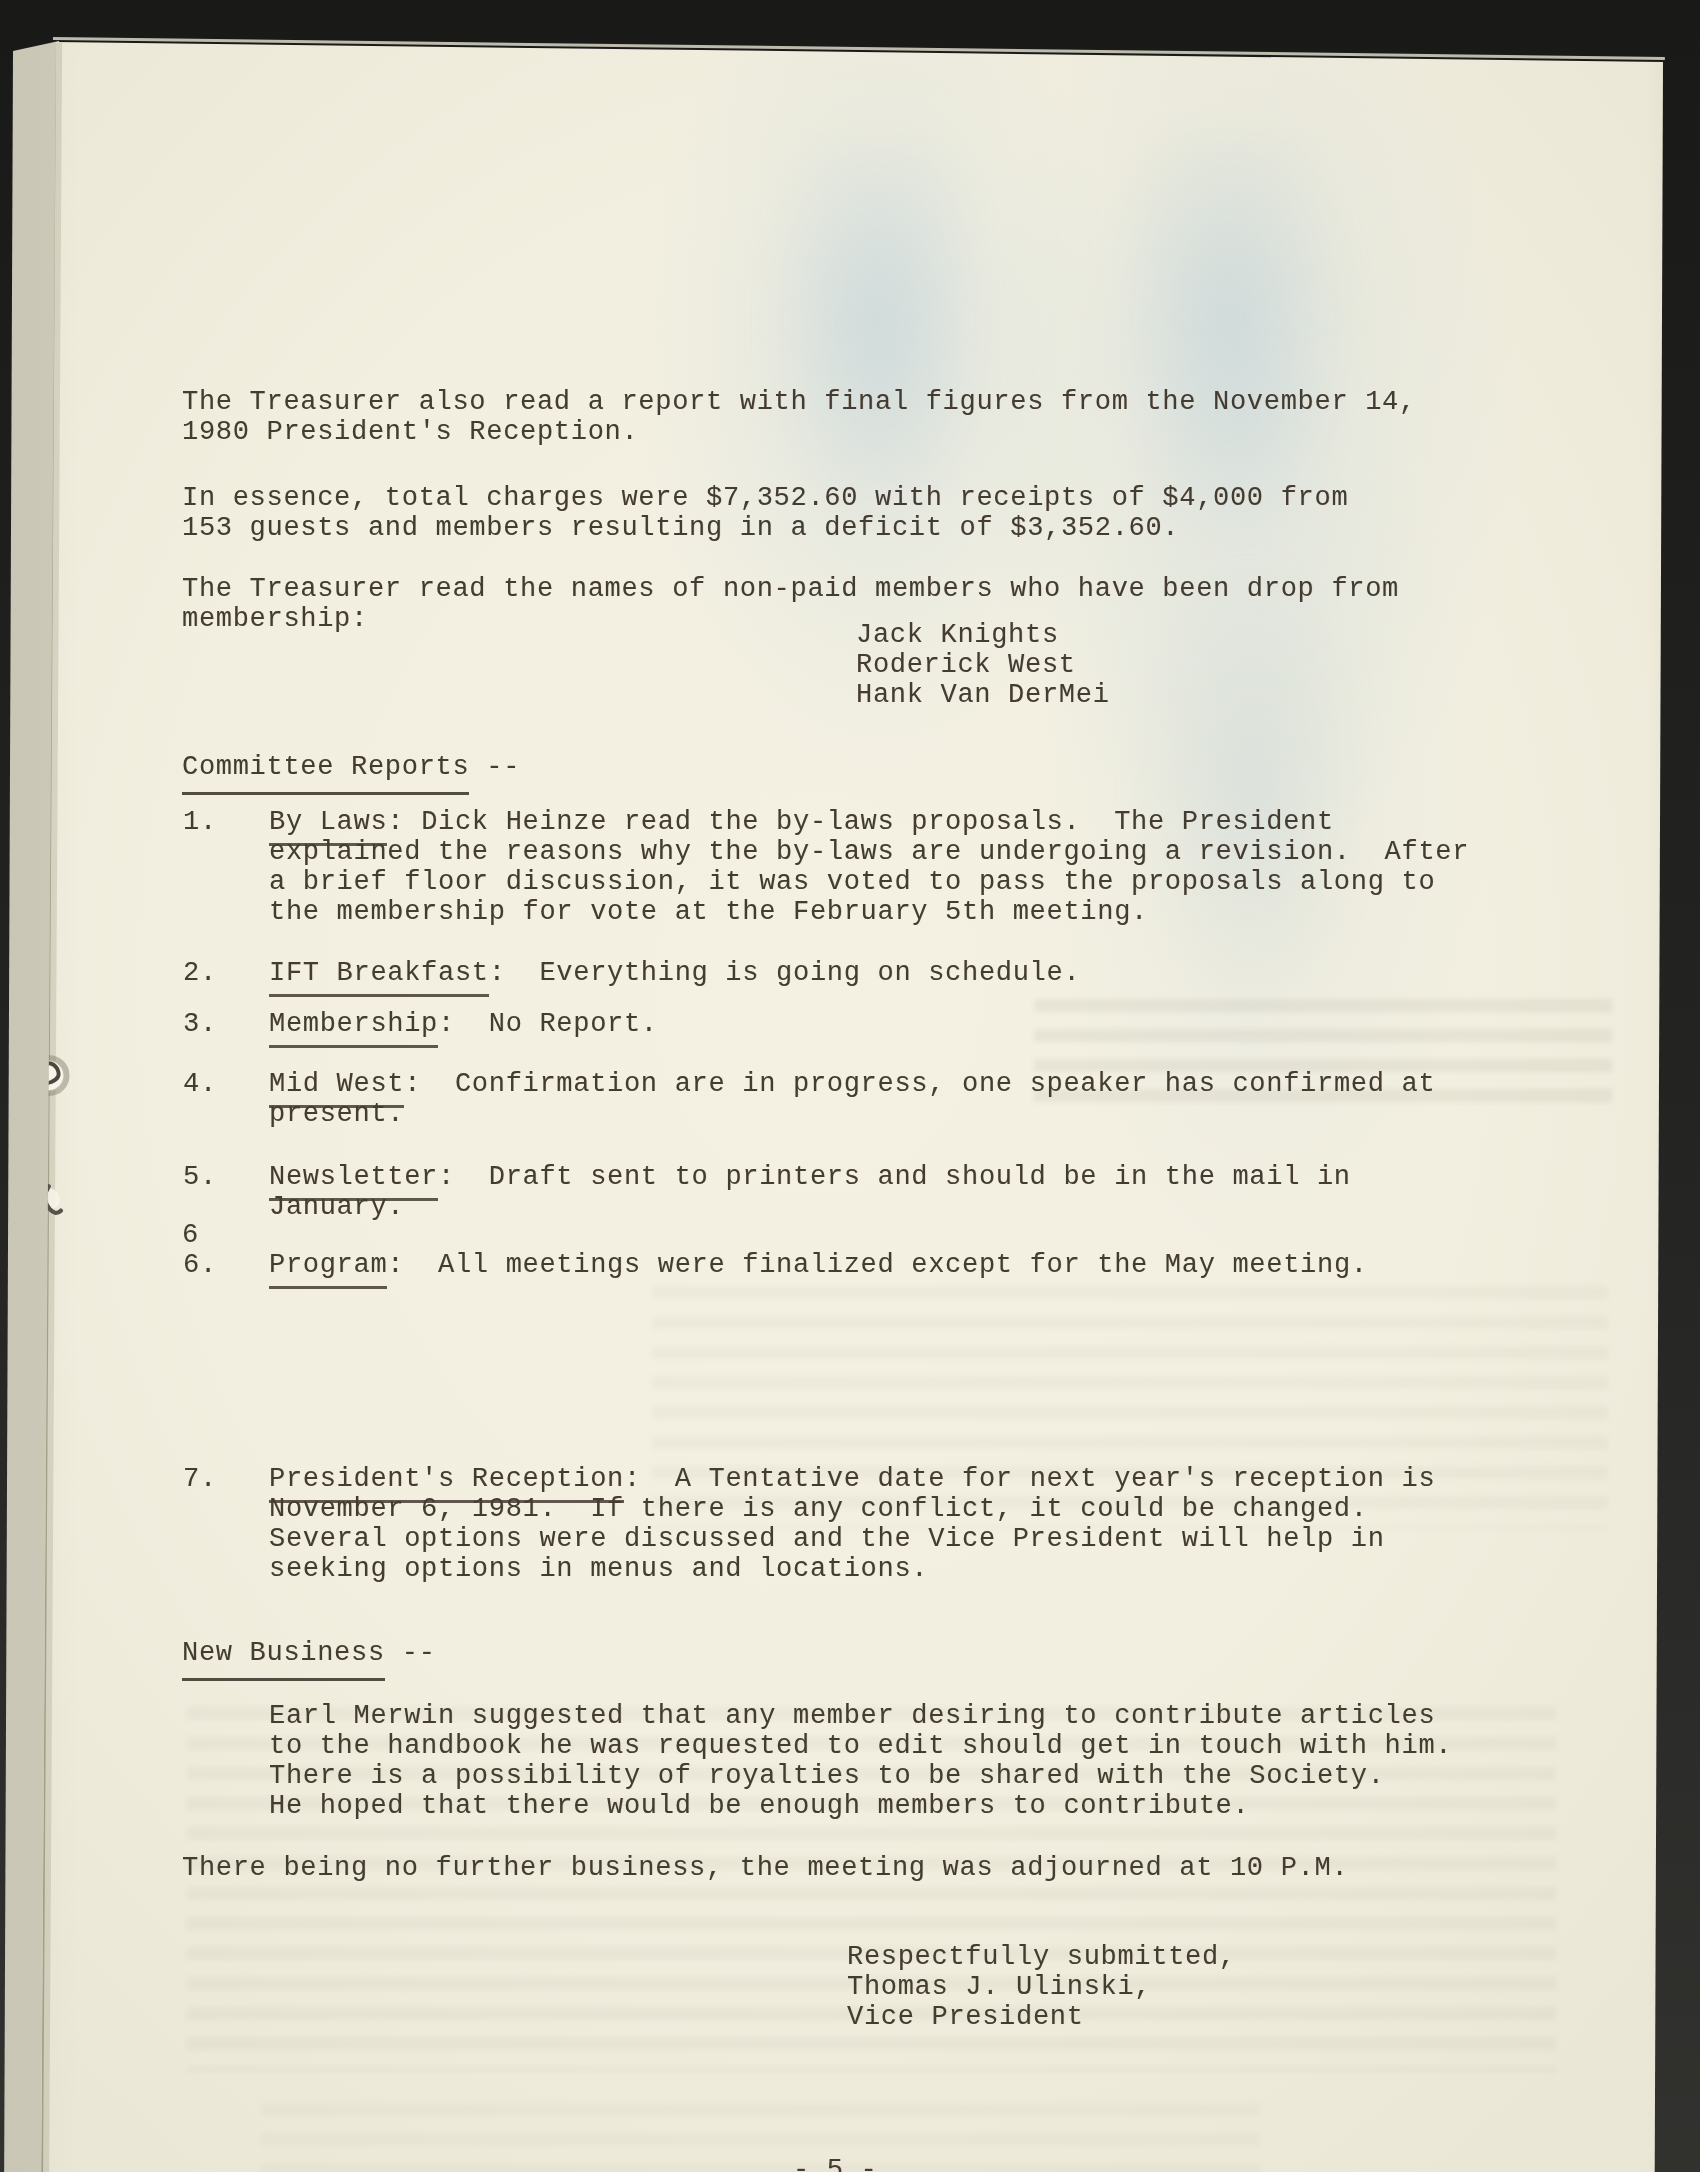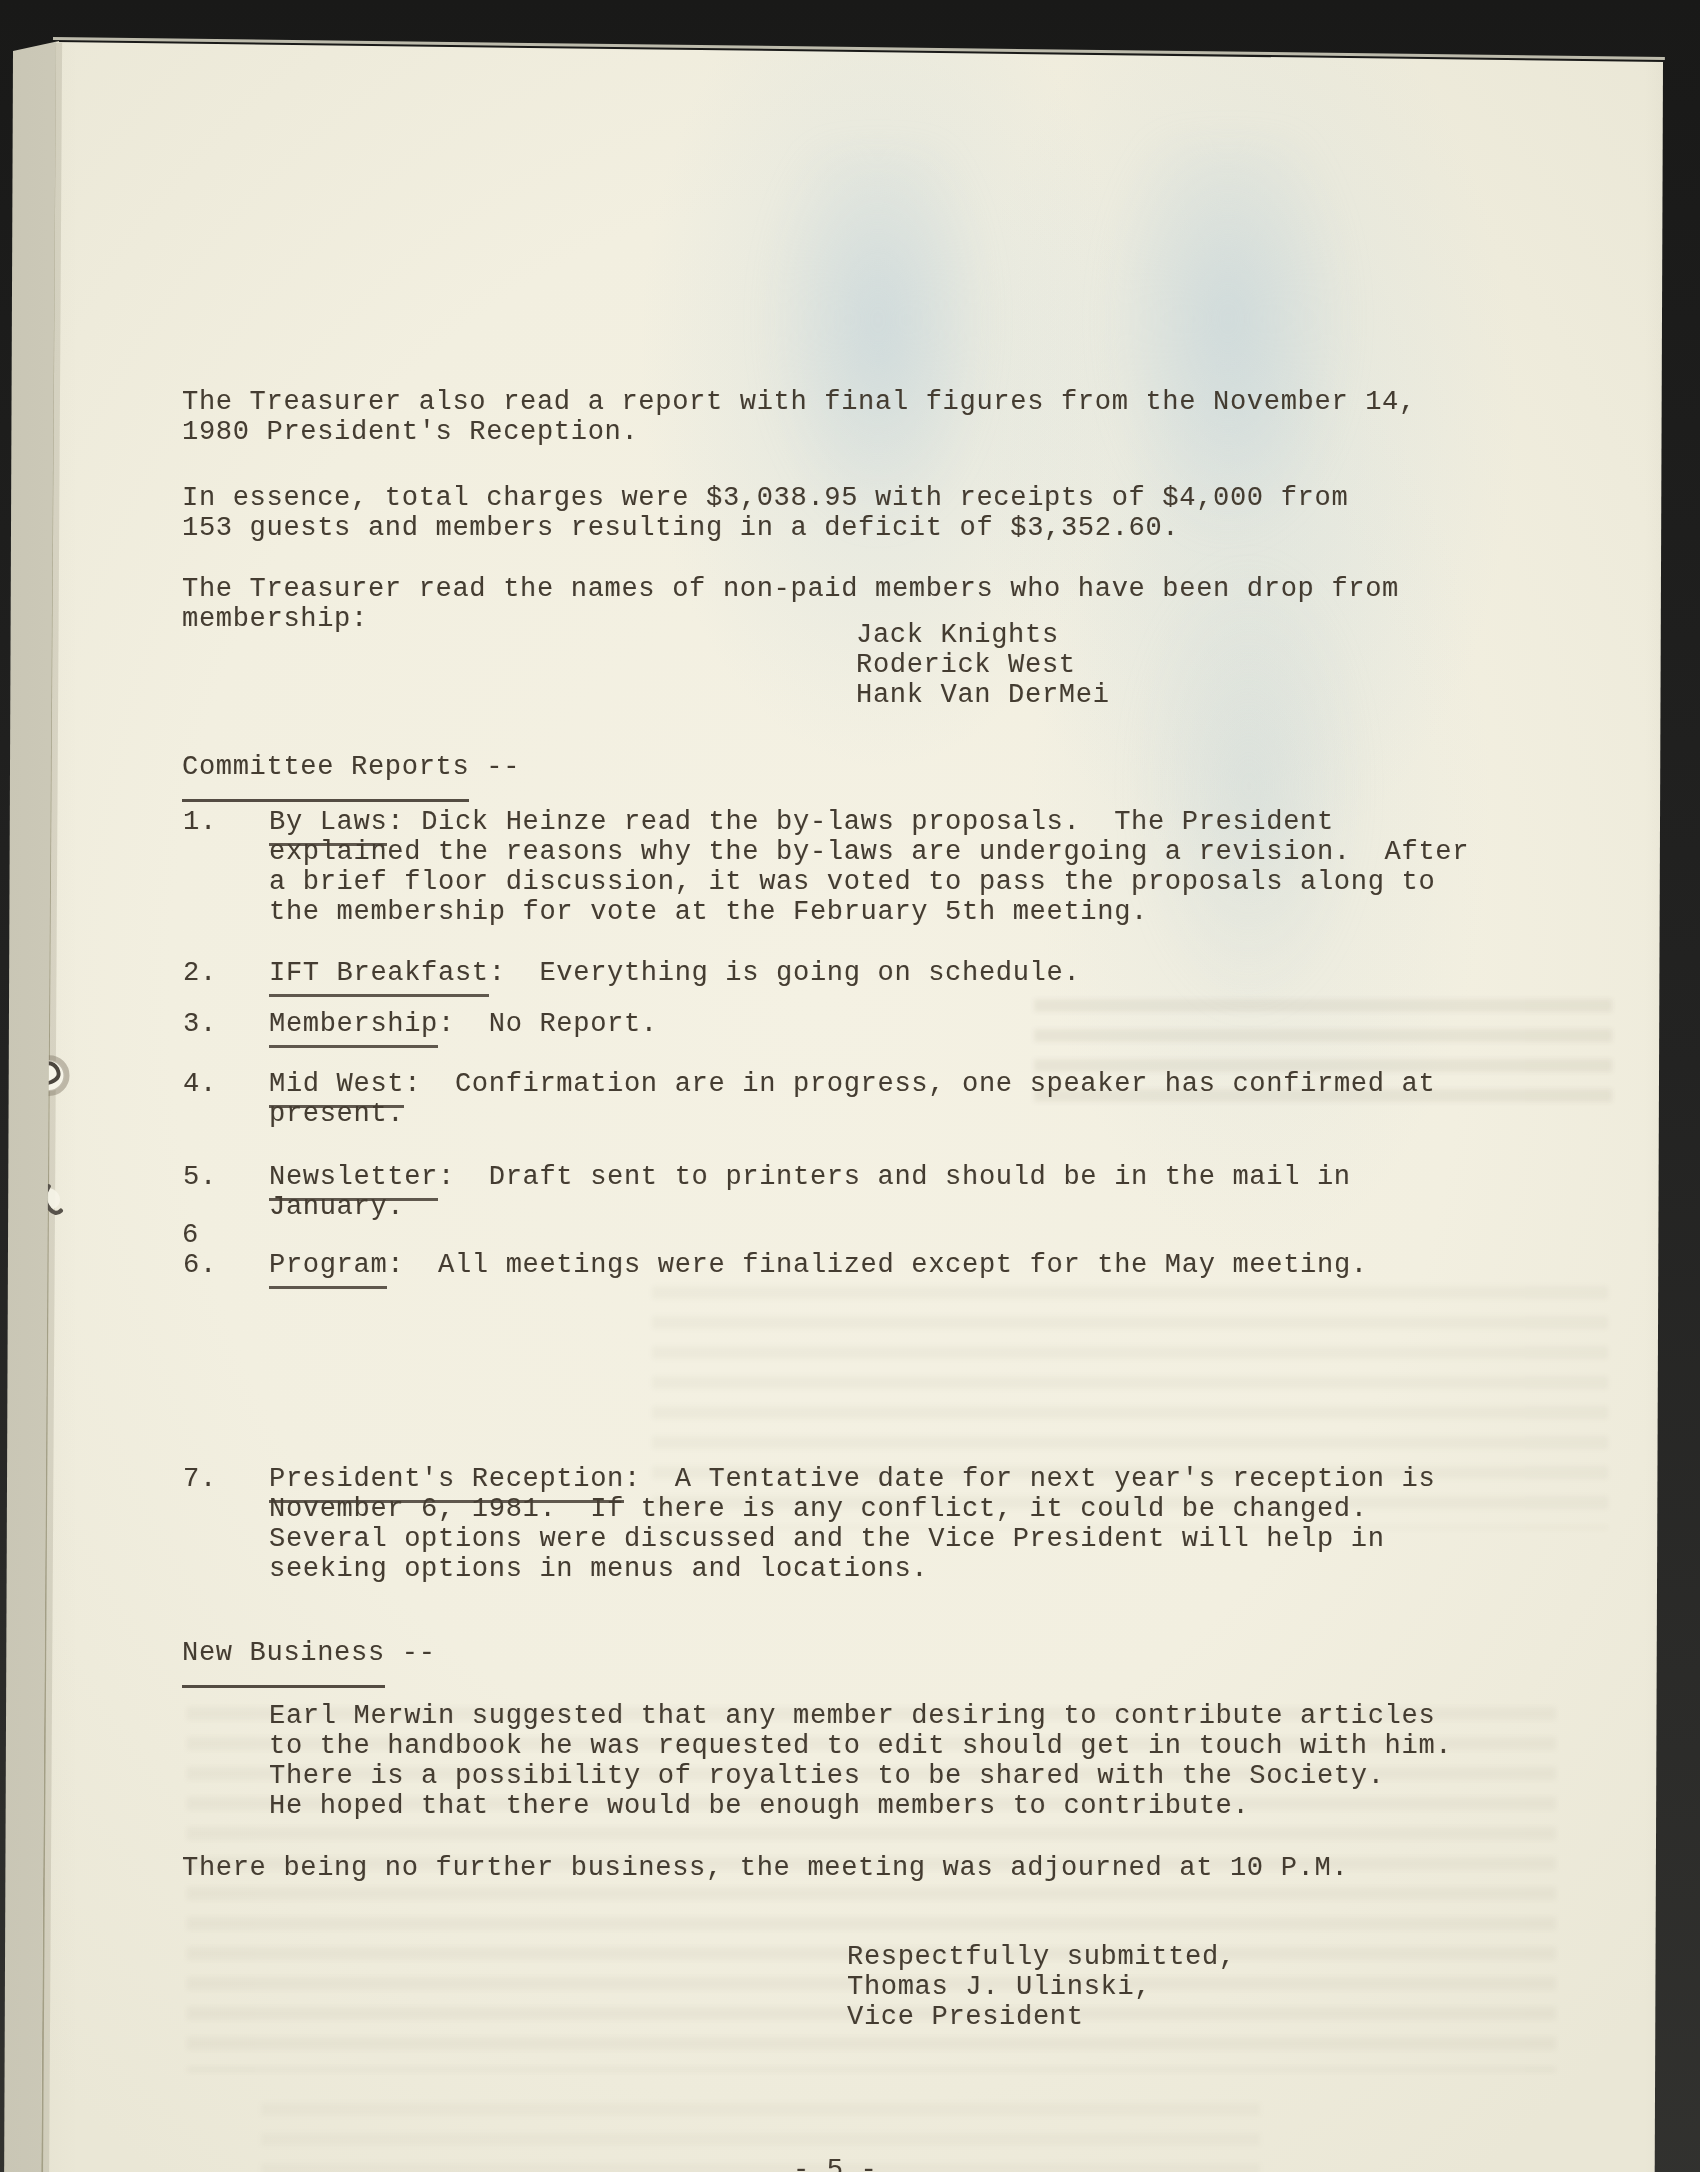--- a/index.html
+++ b/index.html
@@ -47,21 +47,21 @@
   .gb4 { left:261px;  top:2103px; width:999px; height:113px; opacity:.38; }
   
   .txt {
     position:absolute;
     font-family:"Liberation Mono","DejaVu Sans Mono",monospace;
     font-size:27px; line-height:30px; letter-spacing:0.7px;
     color:#443c31; white-space:pre;
     text-shadow:0.4px 0.4px 0 rgba(68,60,49,0.18);
   }
   .u  { border-bottom:3px solid rgba(62,54,44,0.82); padding-bottom:6px; }
-  .hu { border-bottom:3.9px solid rgba(62,54,44,0.88); padding-bottom:17px; }
+  .hu { border-bottom:3.9px solid rgba(62,54,44,0.88); padding-bottom:10px; }
   .item .num { position:absolute; left:-86px; }
   svg.overlay { position:absolute; left:0; top:0; }
 </style>
 </head>
 <body>
 
 <div id="scan">
 
   <div class="sheet-edge-line"></div>
   <div class="under-sheet"></div>
@@ -86,21 +86,21 @@
       </g>
       <g>
         <ellipse cx="108" cy="2760" rx="30" ry="26" fill="rgba(246,244,232,0.9)"></ellipse>
         <path d="M112 2730 q -18 28 2 52 q 14 16 26 4" stroke="#57524a" stroke-width="10" fill="none" stroke-linecap="round"></path>
       </g>
     </svg>
 
     <div class="txt" style="left:182px; top:387px">The Treasurer also read a report with final figures from the November 14,
 1980 President's Reception.</div>
 
-    <div class="txt" style="left:182px; top:483px">In essence, total charges were $3,038.95 with receipts of $4,000 from
+    <div class="txt" style="left:182px; top:483px">In essence, total charges were $7,352.60 with receipts of $4,000 from
 153 guests and members resulting in a deficit of $3,352.60.</div>
 
     <div class="txt" style="left:182px; top:574px">The Treasurer read the names of non-paid members who have been drop from
 membership:</div>
 
 
     <div class="txt" style="left:856px; top:620px">Jack Knights
 Roderick West
 Hank Van DerMei</div>
 

